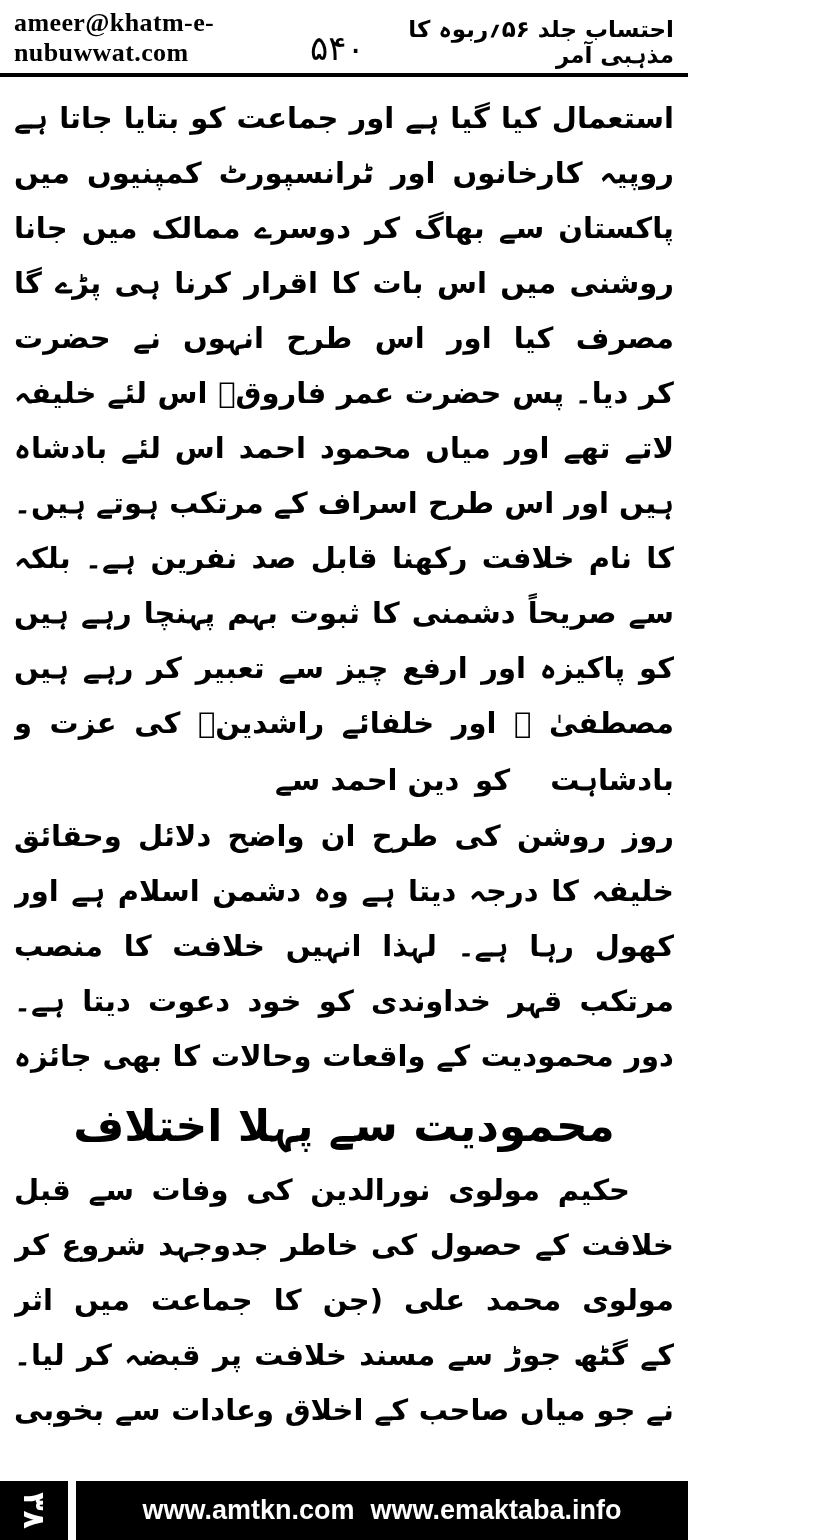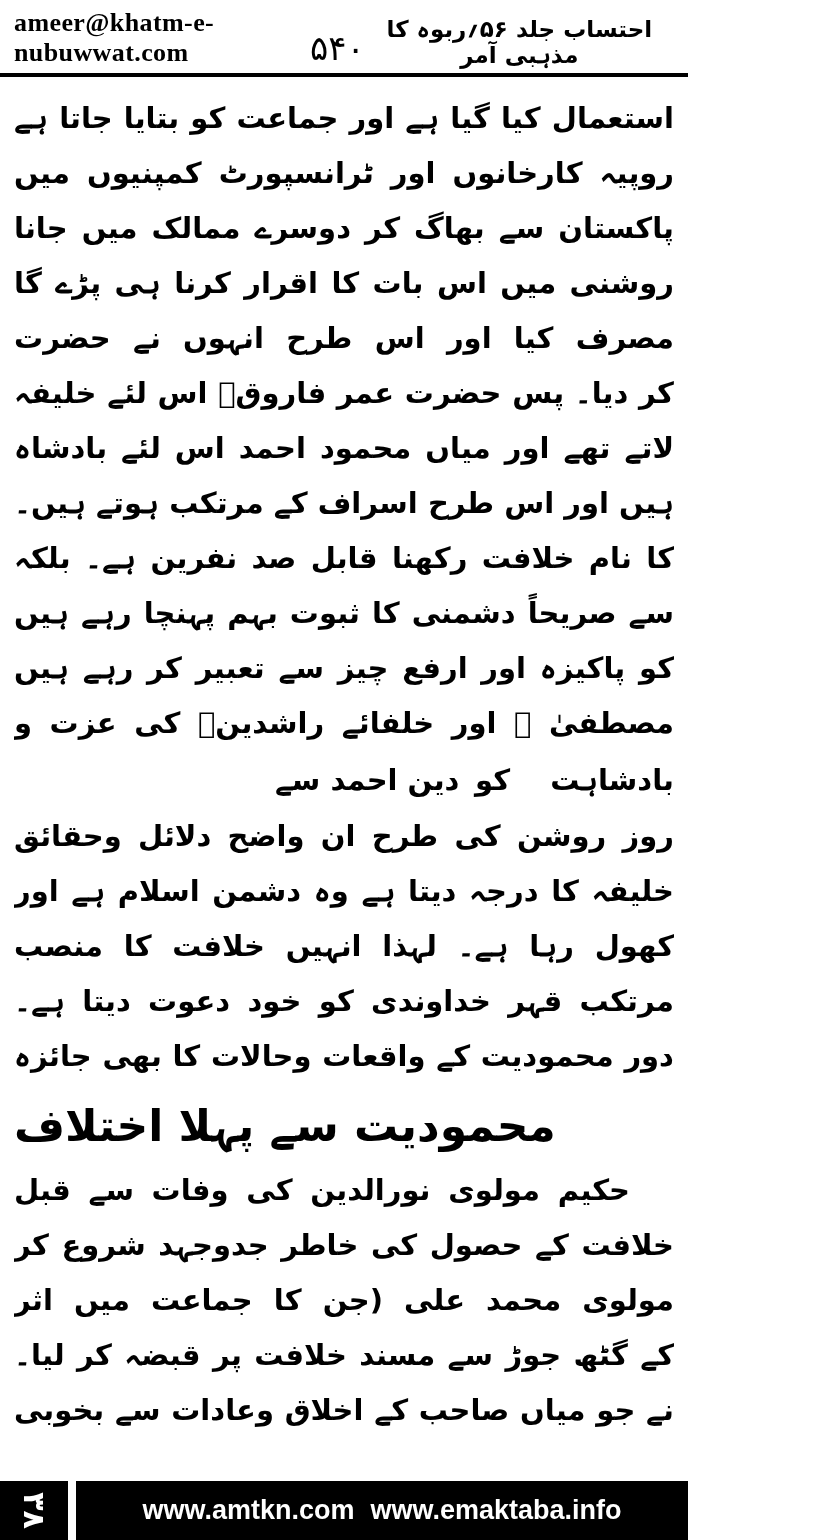--- a/index.html
+++ b/index.html
@@ -16,21 +16,21 @@
     display: flex; align-items: flex-end; justify-content: space-between;
     padding: 8px 14px 5px 14px;
     border-bottom: 4px solid #000;
   }
   .header-email {
     font-family: "Liberation Serif", serif;
     font-weight: bold; font-size: 26px; letter-spacing: 0.4px;
     direction: ltr;
   }
   .header-pageno { font-size: 34px; font-weight: normal; direction: rtl; }
-  .header-title { direction: rtl; font-size: 23px; font-weight: bold; text-align: center; }
+  .header-title { direction: rtl; font-size: 23px; font-weight: bold; }
 
   
   .content { flex: 1; padding: 14px 14px 0 14px; direction: rtl; }
   .line {
     font-size: 29px; font-weight: 700;
     height: 55px; line-height: 55px;
     text-align: justify; text-align-last: justify;
     overflow: hidden;
   }
   .line.end { text-align-last: start; }
@@ -39,21 +39,21 @@
   .poetry {
     display: flex; justify-content: space-between;
     padding-left: 225px;
     height: 58px; line-height: 58px;
     font-size: 29px; font-weight: 700;
     overflow: hidden;
   }
   .poetry .hemi-spread { word-spacing: 30px; }
 
   .section-heading {
-    text-align: left; direction: rtl;
+    text-align: center; direction: rtl;
     font-size: 44px; font-weight: bold;
     padding: 16px 0 12px 0;
   }
 
   
   .footer { margin-top: auto; height: 59px; display: flex; align-items: stretch; }
   .footer-no {
     width: 68px; background: #000; color: #fff;
     display: flex; align-items: center; justify-content: center;
     font-size: 30px; font-weight: bold;

